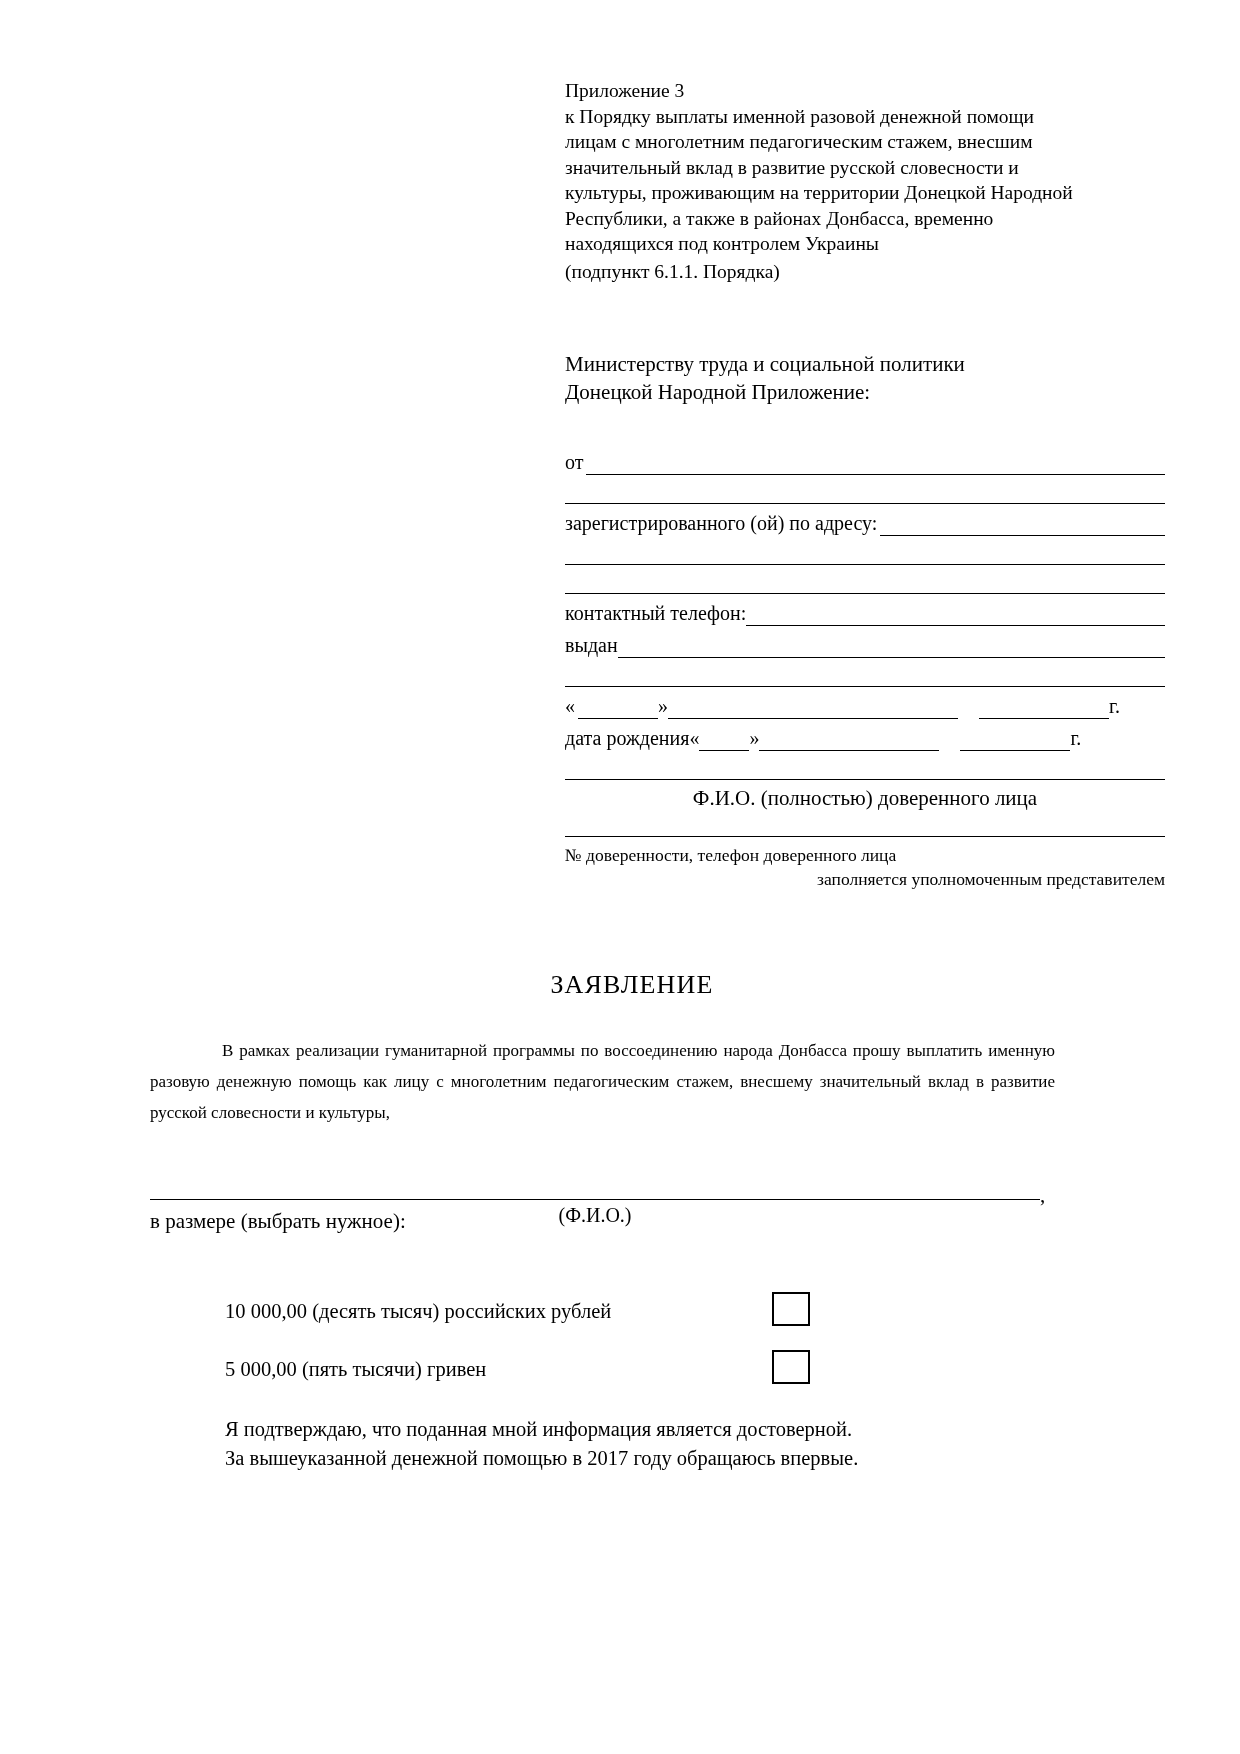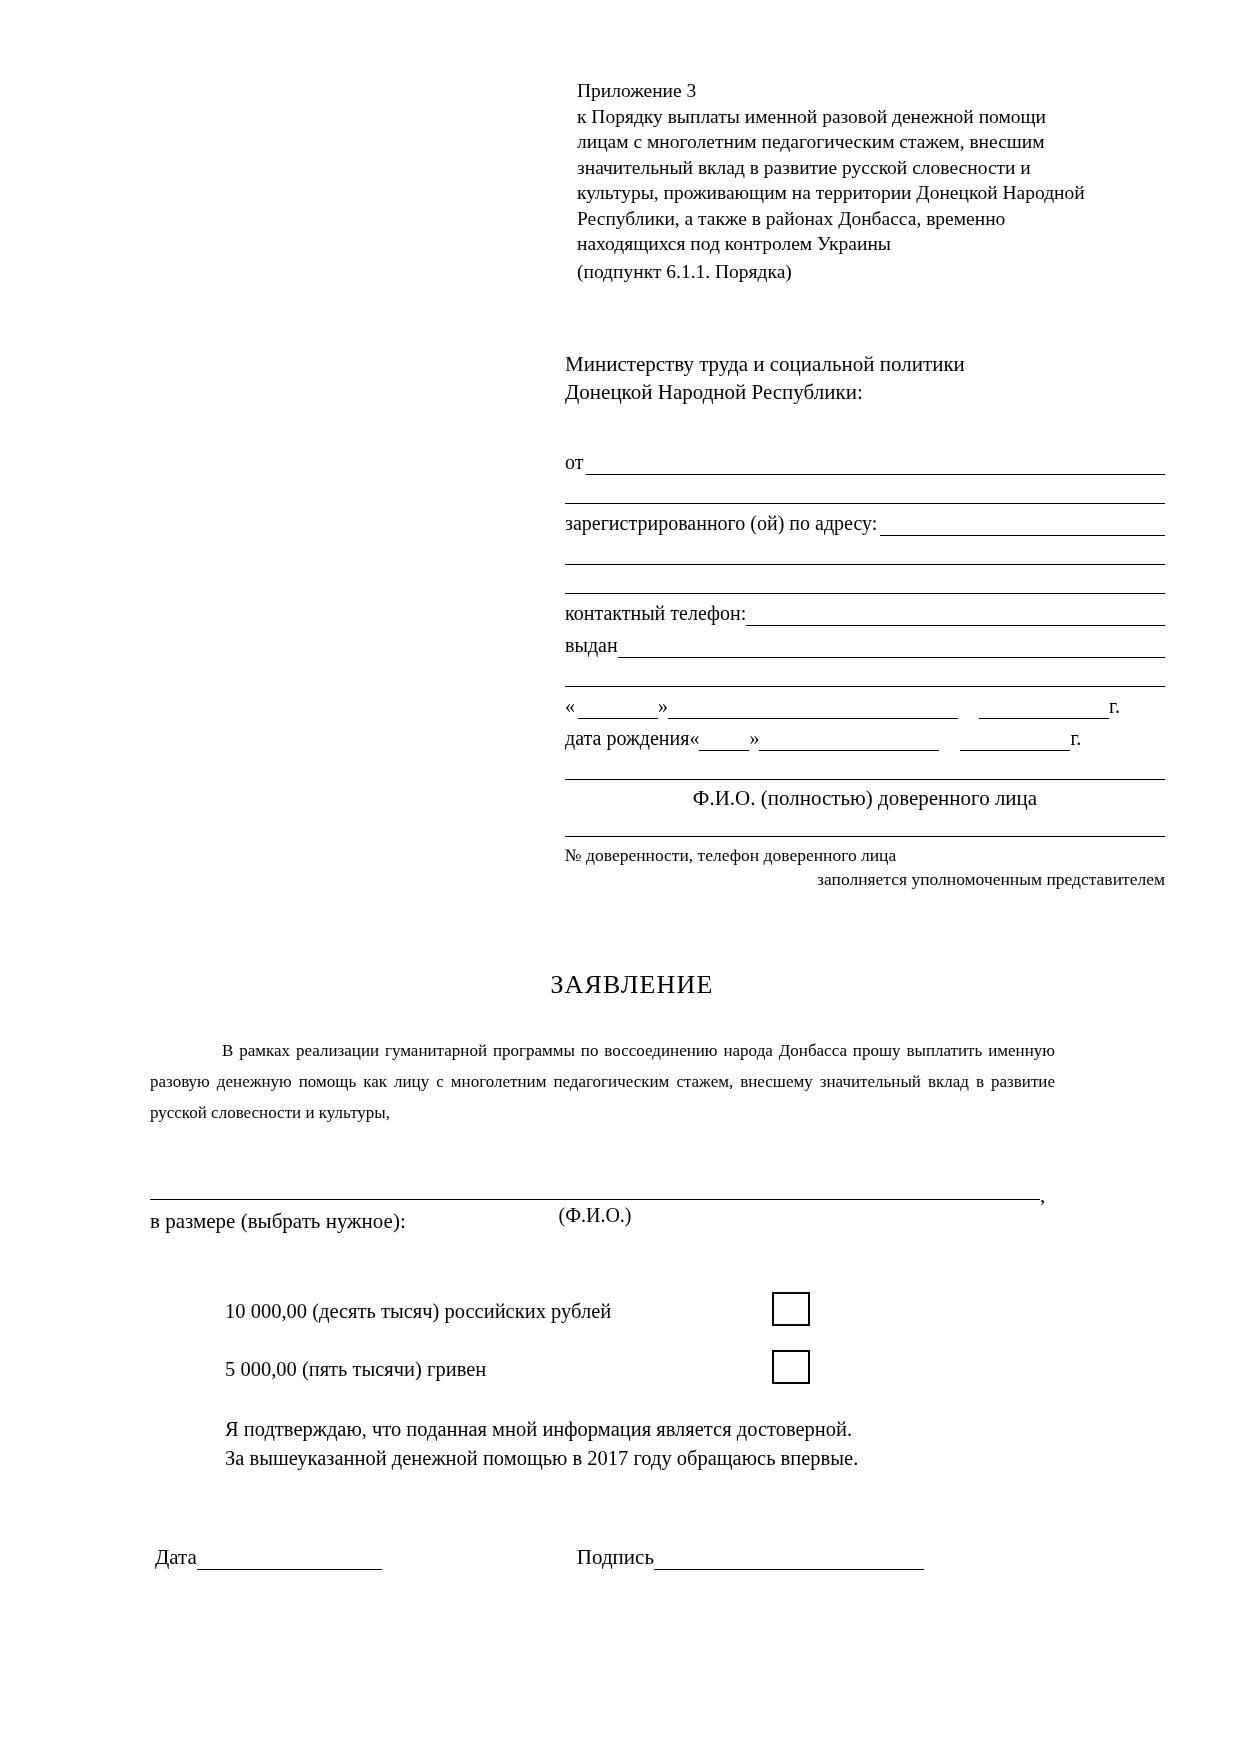--- a/index.html
+++ b/index.html
@@ -25,21 +25,20 @@
   .header-block {
     position: absolute;
     left: 565px;
     top: 78px;
     width: 530px;
     font-size: 19.5px;
     line-height: 25.5px;
   }
   .header-block .line {
     white-space: pre-wrap;
-    margin-left: 12px;
   }
   .header-sub {
     margin-top: 2px;
   }
 
   
   .addressee {
     position: absolute;
     left: 565px;
     top: 350px;
@@ -225,21 +224,21 @@
     <div class="line">лицам с многолетним педагогическим стажем, внесшим</div>
     <div class="line">значительный вклад в развитие русской словесности и</div>
     <div class="line">культуры, проживающим на территории Донецкой Народной</div>
     <div class="line">Республики, а также в районах Донбасса, временно</div>
     <div class="line">находящихся под контролем Украины</div>
     <div class="line header-sub">(подпункт 6.1.1. Порядка)</div>
   </div>
 
   <div class="addressee">
     <div>Министерству труда и социальной политики</div>
-    <div>Донецкой Народной Республики:</div>
+    <div>Донецкой Народной Приложение:</div>
   </div>
 
   <div class="fields">
 
     <div class="frow">
       <span class="flabel">от</span>
       <span class="fill"></span>
     </div>
 
     <div class="fullline"></div>
@@ -311,23 +310,14 @@
   <div class="checkbox cb-1"></div>
 
   <div class="option option-2">5 000,00 (пять тысячи) гривен</div>
   <div class="checkbox cb-2"></div>
 
   <div class="confirm">
     <div>Я подтверждаю, что поданная мной информация является достоверной.</div>
     <div>За вышеуказанной денежной помощью в 2017 году обращаюсь впервые.</div>
   </div>
 
-  <div class="footer">
-    <div class="footer-row">
-      <span class="date-label">Дата</span>
-      <span class="date-fill"></span>
-      <span class="foot-gap"></span>
-      <span class="sign-label">Подпись</span>
-      <span class="sign-fill"></span>
-    </div>
-  </div>
 
 </div>
 
 </body></html>

